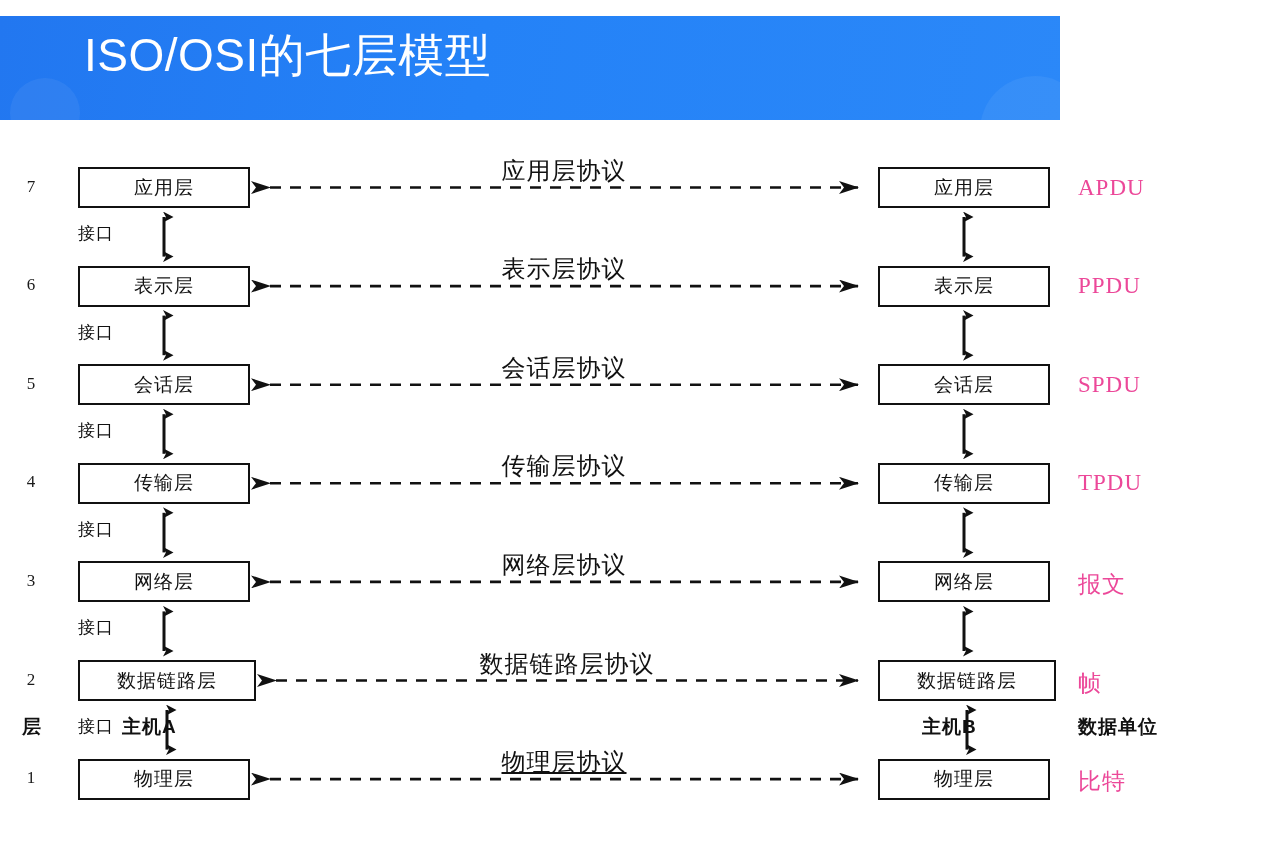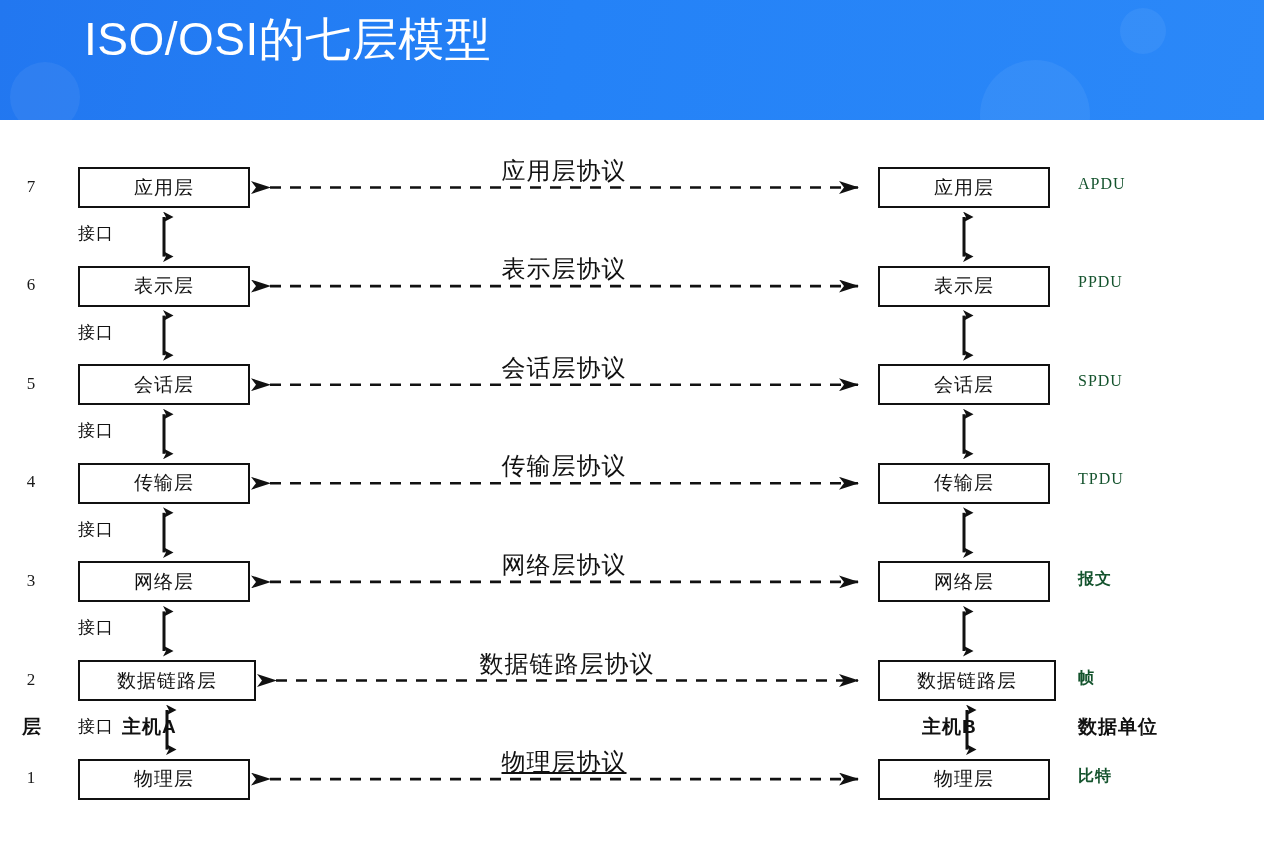--- a/index.html
+++ b/index.html
@@ -12,22 +12,22 @@
     background: #ffffff;
     font-family: "Liberation Sans", "DejaVu Sans", sans-serif;
     overflow: hidden;
     position: relative;
   }
 
   
   #header {
     position: absolute;
     left: 0;
-    top: 0;
-    width: 1264px;
+    top: 16px;
+    width: 1060px;
     height: 120px;
     background: linear-gradient(100deg, #2277f0 0%, #2482f7 45%, #2b88f8 100%);
     overflow: hidden;
   }
   #header .bubble {
     position: absolute;
     border-radius: 50%;
     background: rgba(255,255,255,0.06);
   }
   #header .b1 { width: 70px; height: 70px; left: 10px; top: 62px; }
@@ -99,30 +99,30 @@
     font-size: 24px;
     color: #111111;
     letter-spacing: 1px;
     font-weight: 500;
     white-space: nowrap;
     text-align: center;
   }
 
   .pdu-label {
     position: absolute;
-    font-size: 16px;
-    color: #14532d;
+    font-size: 23px;
+    color: #ec4899;
     white-space: nowrap;
   }
   .pdu-label.latin {
     font-family: "Liberation Serif", "DejaVu Serif", serif;
     letter-spacing: 1px;
   }
   .pdu-label.cjk {
-    font-weight: 700;
+    font-weight: 400;
     letter-spacing: 1px;
   }
 
   .foot-label {
     position: absolute;
     font-size: 19px;
     color: #111111;
     font-weight: 600;
     letter-spacing: 1px;
     white-space: nowrap;

